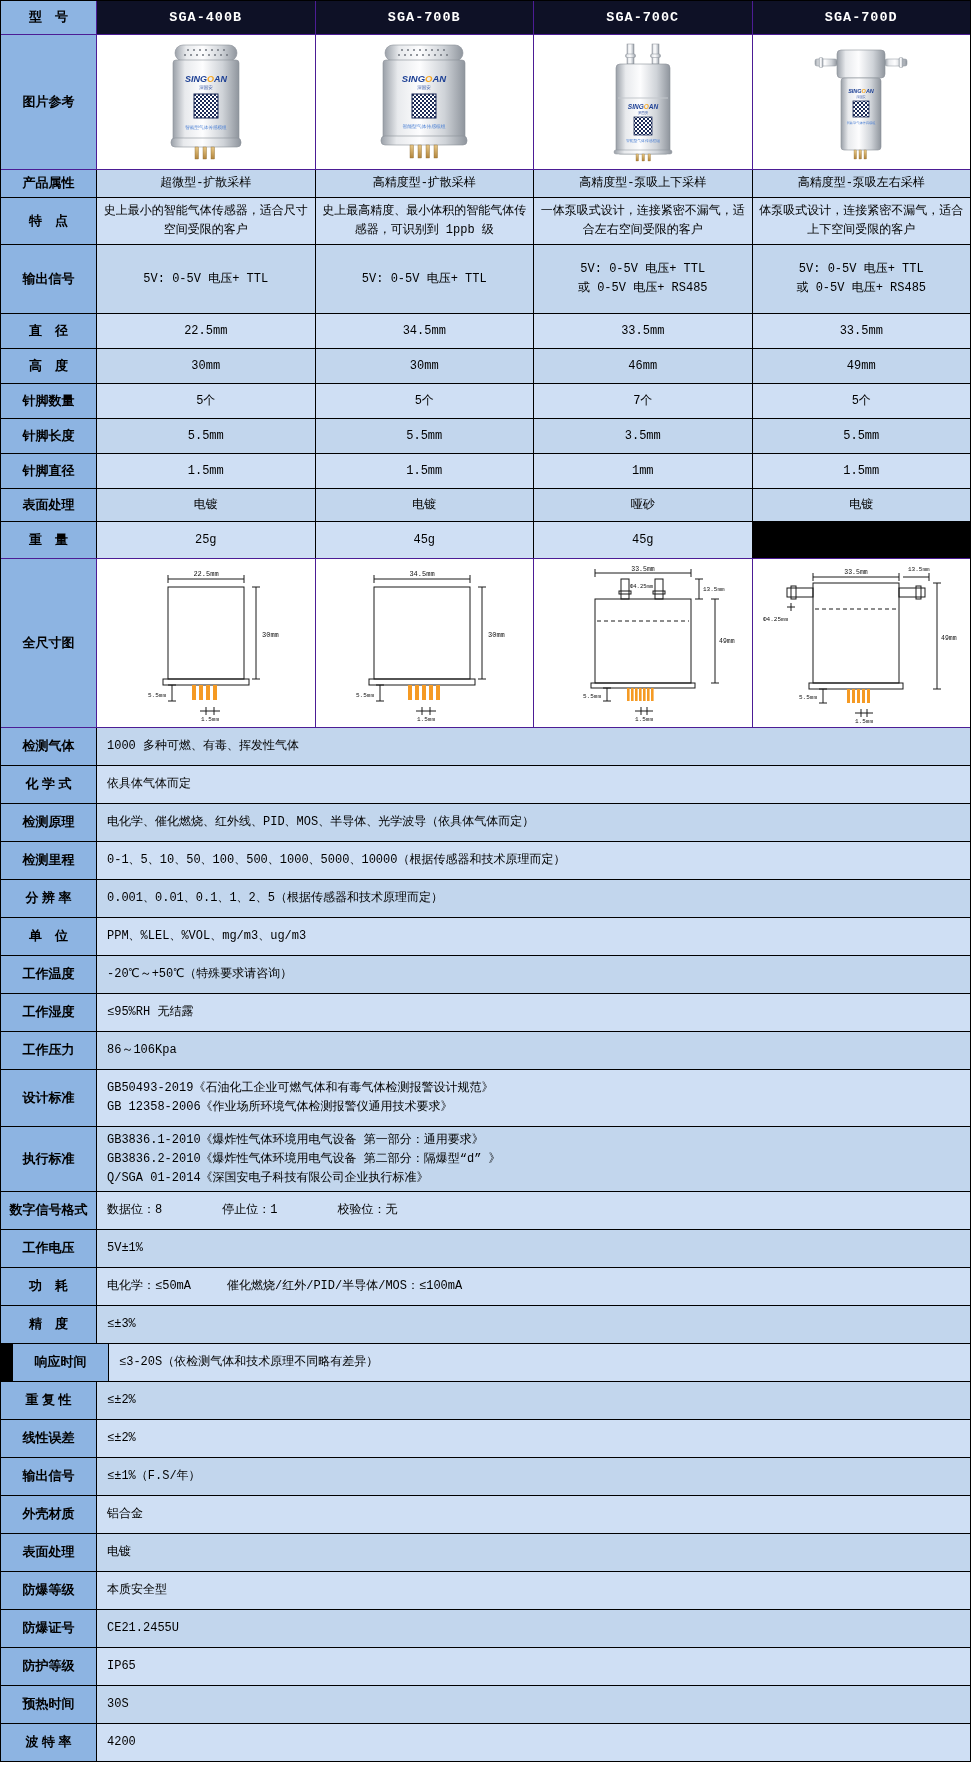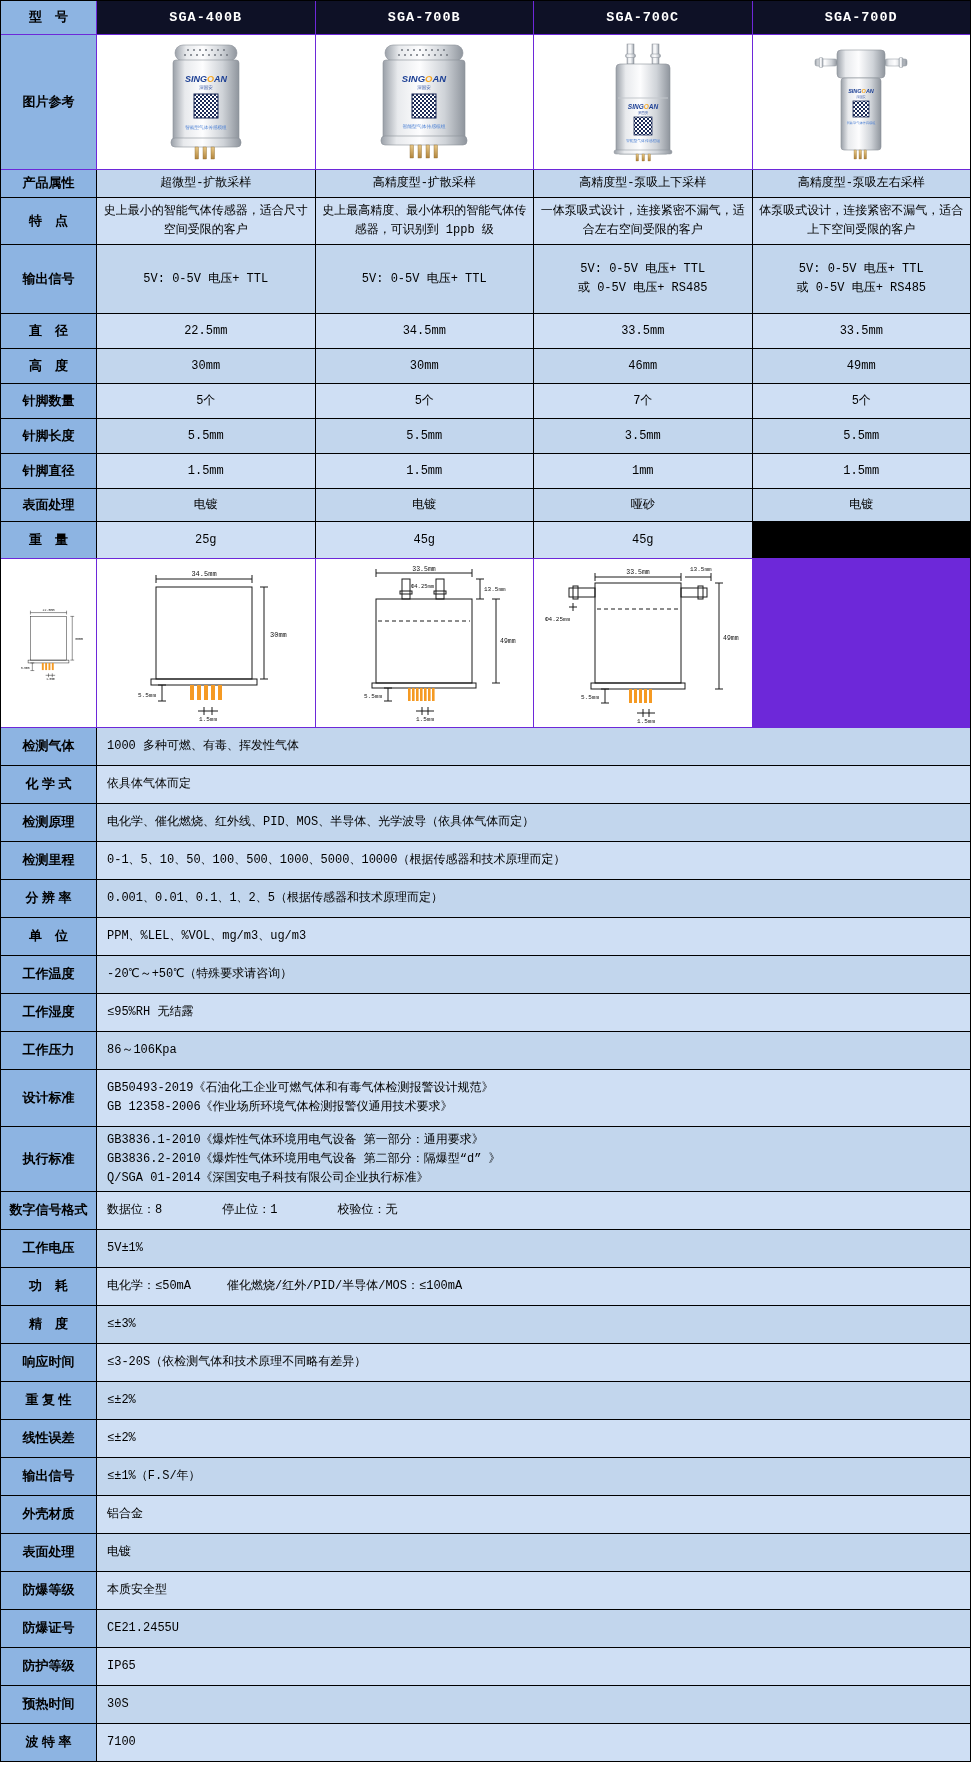--- a/index.html
+++ b/index.html
@@ -1,17 +1,17 @@
 <!DOCTYPE html>
 <html><head>
 <meta charset="utf-8">
 <style>
   html,body{margin:0;padding:0;background:#fff;}
   body{width:971px;font-family:"Liberation Sans","DejaVu Sans",sans-serif;}
-  .sheet{width:969px;border:1px solid #000;background:#6d28d9;display:flex;flex-direction:column;gap:1px;}
+  .sheet{width:969px;border:1px solid #000;background:#4c1d95;display:flex;flex-direction:column;gap:1px;}
   .rowgroup{display:flex;flex-direction:column;gap:1px;background:#000;}
   .row{display:grid;grid-template-columns:95px 1fr 1fr 1fr 1fr;gap:1px;}
   .row-full{display:grid;grid-template-columns:95px 1fr;gap:1px;}
   .cell{display:flex;align-items:center;justify-content:center;overflow:hidden;}
   .label-cell{background:#8db4e2;font-weight:bold;font-size:13px;color:#000;text-align:center;line-height:1.25;white-space:pre-wrap;}
   .header-row{height:33px;}
   .model-cell{background:#0e1126;color:#fff;font-family:"Liberation Mono","DejaVu Sans Mono",monospace;font-weight:bold;font-size:13.5px;letter-spacing:1px;}
   .photo-row{height:134px;}
   .photo-cell{background:#fff;}
   .value-cell{font-family:"Liberation Mono","DejaVu Sans Mono",monospace;font-size:12px;color:#000;text-align:center;white-space:pre-line;line-height:1.55;padding:2px 6px;}
@@ -246,20 +246,21 @@
       </div>
       <div class="row" style="height: 36px;">
         <div class="cell label-cell">重　量</div>
         <div class="cell value-cell shade-b">25g</div>
         <div class="cell value-cell shade-b">45g</div>
         <div class="cell value-cell shade-b">45g</div>
       </div>
     </div>
 
   <div class="row diagram-row">
+    <div class="cell label-cell">全尺寸图</div>
 
     <div class="cell dia-cell">
       <svg viewBox="0 0 200 160" width="200" height="160">
         <g stroke="#1a1a1a" stroke-width="1" fill="none">
           <line x1="62" y1="16" x2="138" y2="16"></line>
             <line x1="62" y1="12" x2="62" y2="20"></line>
             <line x1="138" y1="12" x2="138" y2="20"></line>
           <rect x="62" y="24" width="76" height="92"></rect>
           <line x1="150" y1="24" x2="150" y2="116"></line>
             <line x1="146" y1="24" x2="154" y2="24"></line>
@@ -470,21 +471,21 @@
         <div class="cell value-cell full-value shade-a">5V±1%</div>
       </div>
       <div class="row-full" style="height: 37px;">
         <div class="cell label-cell">功　耗</div>
         <div class="cell value-cell full-value shade-b">电化学：≤50mA　　　催化燃烧/红外/PID/半导体/MOS：≤100mA</div>
       </div>
       <div class="row-full" style="height: 37px;">
         <div class="cell label-cell">精　度</div>
         <div class="cell value-cell full-value shade-a">≤±3%</div>
       </div>
-      <div class="row-full" style="height: 37px;">
+      <div class="row-full" style="height: 37px; padding-left: 12px;">
         <div class="cell label-cell">响应时间</div>
         <div class="cell value-cell full-value shade-b">≤3-20S（依检测气体和技术原理不同略有差异）</div>
       </div>
       <div class="row-full" style="height: 37px;">
         <div class="cell label-cell">重 复 性</div>
         <div class="cell value-cell full-value shade-a">≤±2%</div>
       </div>
       <div class="row-full" style="height: 37px;">
         <div class="cell label-cell">线性误差</div>
         <div class="cell value-cell full-value shade-b">≤±2%</div>
@@ -512,17 +513,17 @@
       <div class="row-full" style="height: 37px;">
         <div class="cell label-cell">防护等级</div>
         <div class="cell value-cell full-value shade-b">IP65</div>
       </div>
       <div class="row-full" style="height: 37px;">
         <div class="cell label-cell">预热时间</div>
         <div class="cell value-cell full-value shade-a">30S</div>
       </div>
       <div class="row-full" style="height: 37px;">
         <div class="cell label-cell">波 特 率</div>
-        <div class="cell value-cell full-value shade-b">7100</div>
+        <div class="cell value-cell full-value shade-b">4200</div>
       </div>
     </div>
 
 </div>
 
 </body></html>

